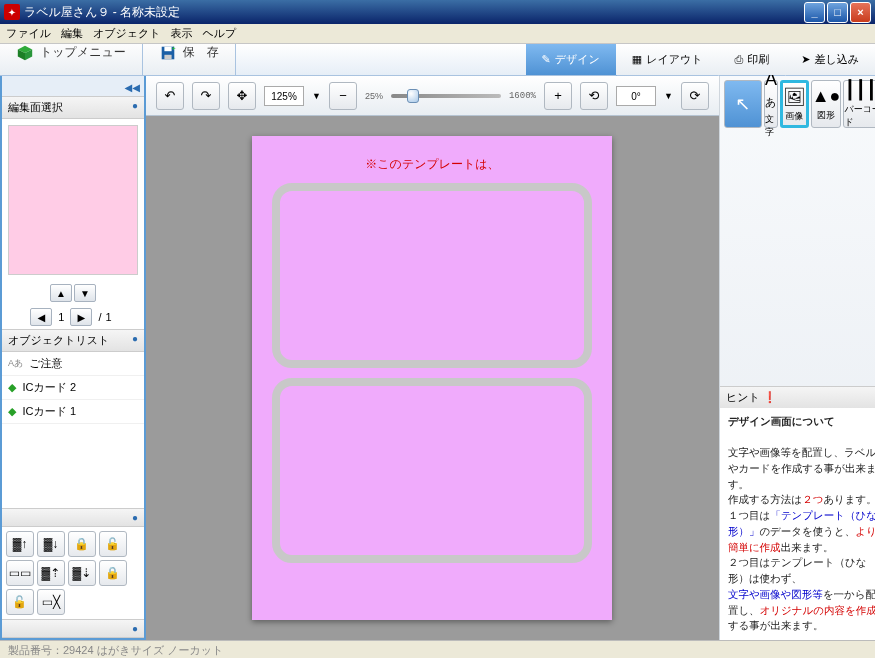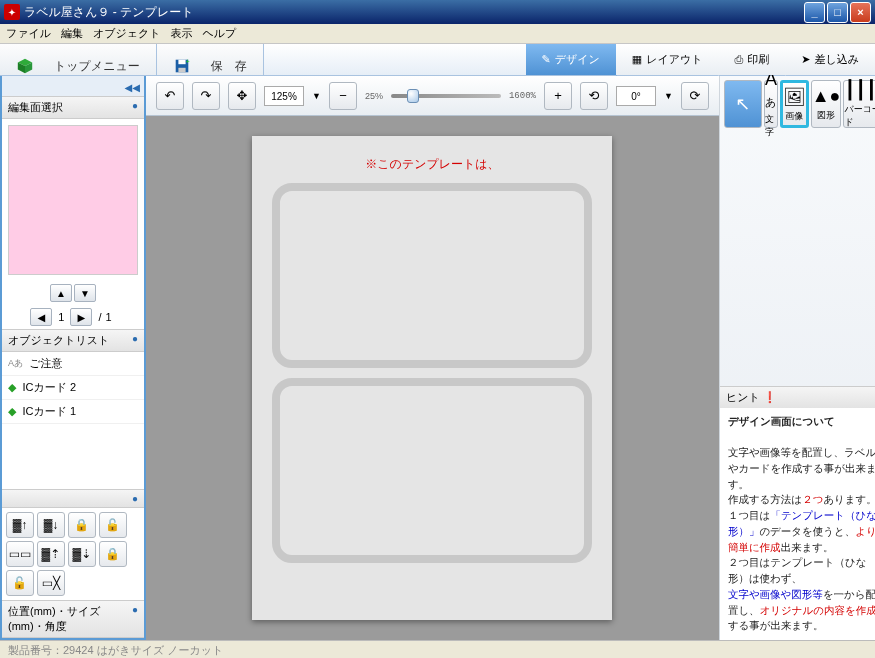--- a/index.html
+++ b/index.html
@@ -4,21 +4,21 @@
   <style>
     * { margin:0; padding:0; box-sizing:border-box; font-family:"MS PGothic","Meiryo",sans-serif; }
     body { width:875px; height:658px; background:#ece9d8; overflow:hidden; }
     .titlebar { height:24px; background:linear-gradient(180deg,#3b6ea5 0%,#0a246a 100%); display:flex; align-items:center; color:#fff; font-size:12px; padding:0 4px; }
     .titlebar .appicon { width:16px;height:16px;background:#c00;border-radius:2px;margin-right:4px;display:flex;align-items:center;justify-content:center;font-size:10px; }
     .titlebar .winbtns { margin-left:auto; display:flex; gap:2px; }
     .winbtn { width:21px;height:21px;background:linear-gradient(180deg,#6fa4de,#1c57a9);border:1px solid #fff;border-radius:3px;color:#fff;display:flex;align-items:center;justify-content:center;font-size:11px;font-weight:bold; }
     .winbtn.close { background:linear-gradient(180deg,#e6735a,#c93c1d); }
     .menubar { height:20px; background:#ece9d8; display:flex; align-items:center; padding:0 6px; font-size:11px; gap:10px; border-bottom:1px solid #c6c6c6; }
     .toolbar1 { height:32px; background:linear-gradient(180deg,#fff,#e6eef7); display:flex; align-items:stretch; border-bottom:1px solid #a9c3e0; }
-    .tabbtn { display:flex; align-items:flex-end; gap:20px; padding:0 16px; border-right:1px solid #a9c3e0; font-size:12px; color:#333; background:linear-gradient(180deg,#fdfdfd,#e9eef3); }
+    .tabbtn { display:flex; align-items:flex-start; gap:6px; padding:0 16px; border-right:1px solid #a9c3e0; font-size:12px; color:#333; background:linear-gradient(180deg,#fdfdfd,#e9eef3); }
     .tabbtn.template-highlight { border:2px solid #d40000; }
     .tabbtn .ticon { width:18px;height:18px; }
     .righttabs { margin-left:auto; display:flex; align-items:stretch; }
     .rtab { display:flex; align-items:center; gap:4px; padding:0 16px; font-size:11px; position:relative; background:linear-gradient(180deg,#fff,#e9eef3); }
     .rtab::after { content:""; position:absolute; right:-10px; top:0; width:0;height:0; border-top:16px solid transparent;border-bottom:16px solid transparent;border-left:10px solid #e9eef3; }
     .rtab.active { background:linear-gradient(180deg,#7fb9f0,#4f92d4); color:#fff; }
     .rtab.active::after { border-left-color:#4f92d4; }
     .workrow { display:flex; height:calc(100% - 24px - 20px - 32px - 18px); }
     .sidebar { width:188px; background:#fff; border:2px solid #5b9bd5; border-top:none; display:flex; flex-direction:column; }
     .panelhdr { background:linear-gradient(180deg,#f5f5f5,#e3e3e3); border-top:1px solid #ccc; border-bottom:1px solid #ccc; font-size:11px; padding:3px 6px; display:flex; align-items:flex-start; }
@@ -32,21 +32,21 @@
     .objitem { display:flex; align-items:center; gap:6px; padding:4px 6px; font-size:11px; border-bottom:1px solid #f0f0f0; }
     .stacklock { padding:4px; display:flex; flex-wrap:wrap; gap:3px; }
     .slbtn { width:28px;height:26px;background:linear-gradient(180deg,#fff,#e6e9ed);border:1px solid #b0b8c1;border-radius:3px;display:flex;align-items:center;justify-content:center;font-size:12px; }
     .canvaswrap { flex:1; display:flex; flex-direction:column; background:#9b9b9b; position:relative; }
     .canvastoolbar { height:40px; background:linear-gradient(180deg,#fff,#e8edf2); display:flex; align-items:center; padding:0 10px; gap:8px; border-bottom:1px solid #b6c4d2; }
     .ctbtn { width:28px;height:28px;background:linear-gradient(180deg,#fff,#e6e9ed);border:1px solid #b0b8c1;border-radius:3px;display:flex;align-items:center;justify-content:center;font-size:13px; }
     .zoombox { width:40px;height:20px;border:1px solid #aaa;background:#fff;font-size:10px;text-align:center;line-height:20px; }
     .slider { flex:0 0 110px; height:4px; background:linear-gradient(90deg,#888,#bbb); position:relative; border-radius:2px; }
     .slider .knob { position:absolute; left:15%; top:-5px; width:12px;height:14px;background:radial-gradient(circle at 30% 30%,#fff,#a8c8e8);border:1px solid #6b8fb5;border-radius:3px; }
     .canvas-scroll { flex:1; overflow:auto; display:flex; justify-content:center; padding:20px; }
-    .page { width:360px; background:#e5e5e5; padding:20px 20px 22px; box-shadow:0 2px 6px rgba(0,0,0,.4); }
+    .page { width:360px; background:#f0abfc; padding:20px 20px 22px; box-shadow:0 2px 6px rgba(0,0,0,.4); }
     .page .warn { text-align:center; color:#d40000; font-size:12px; line-height:1.4; margin-bottom:10px; }
     .cardslot { width:320px;height:185px;border:8px solid #c8c8c8;border-radius:20px;margin:10px auto; }
     .rightcol { width:250px; background:linear-gradient(180deg,#f8fafc,#e6ebf1); display:flex; flex-direction:column; border-left:1px solid #cfd6dd; }
     .toolrow { display:flex; padding:4px; gap:2px; }
     .toolbtn { flex:1; height:48px; background:linear-gradient(180deg,#fff,#e6e9ed); border:1px solid #b0b8c1; border-radius:3px; display:flex; flex-direction:column; align-items:center; justify-content:center; font-size:9px; gap:2px; }
     .toolbtn.active { border:3px solid #2fb8e0; }
     .toolbtn .ti { font-size:18px; }
     .rightblank { flex:1; }
     .hintpanel { flex:0 0 auto; background:#fff; border-top:1px solid #ccc; }
     .hinthdr { background:linear-gradient(180deg,#f5f5f5,#e3e3e3); font-size:11px; padding:3px 6px; display:flex; align-items:center; }
@@ -54,21 +54,21 @@
     .hintbody .blue { color:#0000cc; }
     .hintbody .red { color:#d40000; }
     .statusbar { height:18px; background:#ece9d8; border-top:1px solid #bbb; font-size:11px; color:#888; padding:2px 8px; }
     svg { display:block; }
   </style>
 </head>
 <body>
 
 <div class="titlebar">
   <div class="appicon">✦</div>
-  <span>ラベル屋さん９ - テンプレート</span>
+  <span>ラベル屋さん９ - 名称未設定</span>
   <div class="winbtns">
     <div class="winbtn">_</div>
     <div class="winbtn">□</div>
     <div class="winbtn close">×</div>
   </div>
 </div>
 
 <div class="menubar">
   <span>ファイル</span>
   <span>編集</span>
@@ -168,21 +168,20 @@
       <div class="slbtn">🔒</div>
       <div class="slbtn">🔓</div>
       <div class="slbtn">▭▭</div>
       <div class="slbtn">▓⇡</div>
       <div class="slbtn">▓⇣</div>
       <div class="slbtn">🔒</div>
       <div class="slbtn">🔓</div>
       <div class="slbtn">▭╳</div>
     </div>
     <div class="panelhdr">
-      <span>位置(mm)・サイズ(mm)・角度</span>
       <span class="coll">●</span>
     </div>
   </div>
 
   <div class="canvaswrap">
     <div class="canvastoolbar">
       <div class="ctbtn">↶</div>
       <div class="ctbtn">↷</div>
       <div class="ctbtn">✥</div>
       <div class="zoombox">125%</div>

